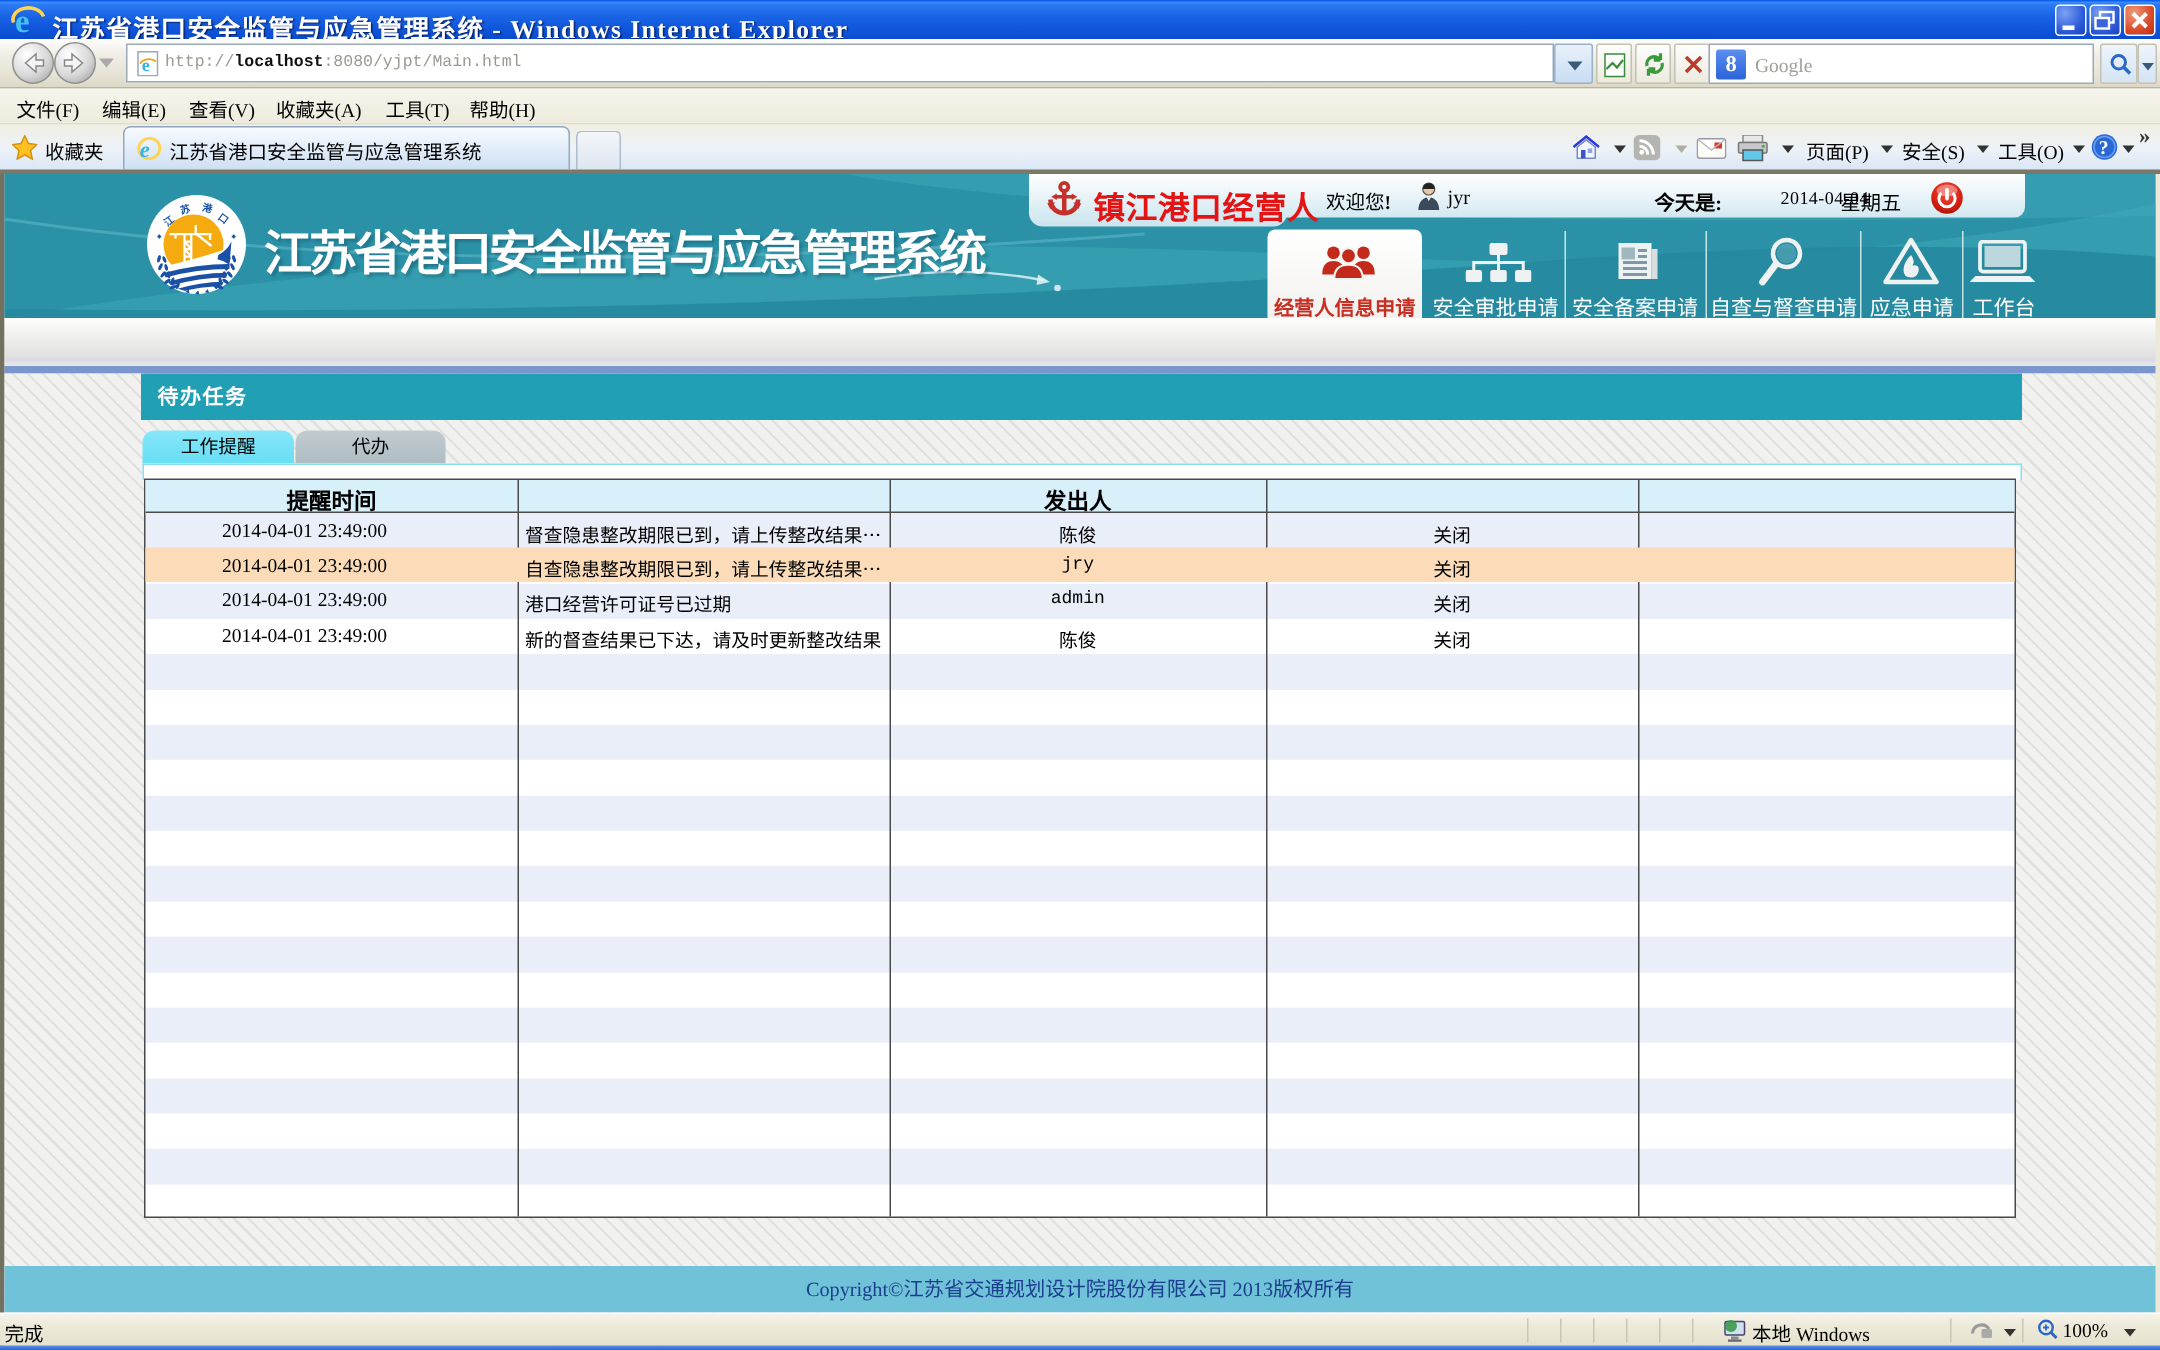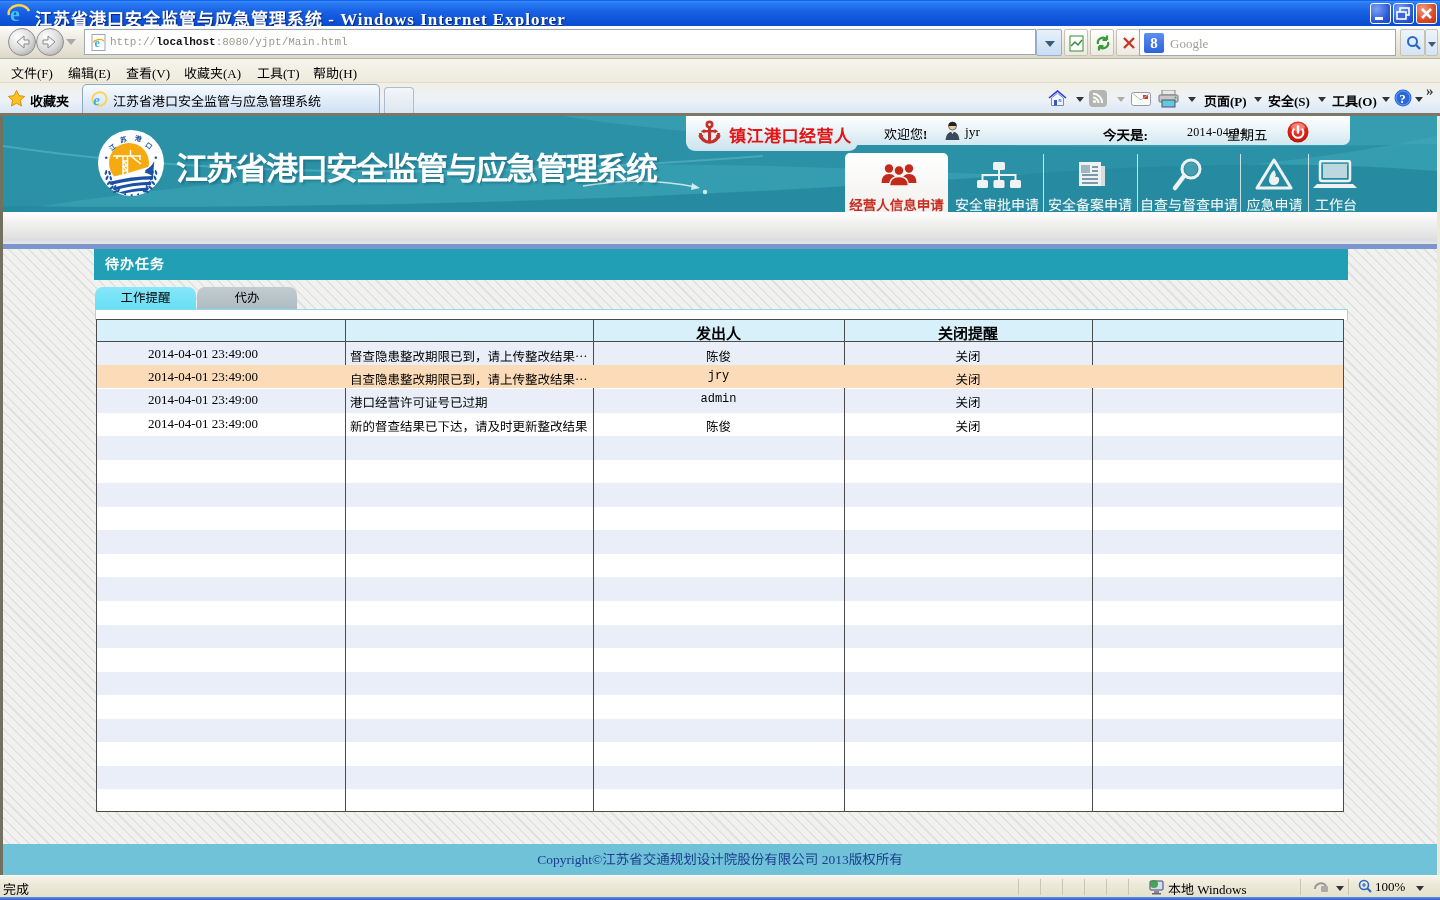--- a/index.html
+++ b/index.html
@@ -39,21 +39,21 @@
 #menurow span { position:absolute; top:4px; font-size:13px; color:#000; white-space:nowrap; }
 
 
 #favrow { left:0; top:83px; width:1440px; height:30px; background:linear-gradient(180deg,#f1efe4 0%,#ecf2f8 55%,#dbe7f5 100%); }
 #tab1 { position:absolute; left:82px; top:1px; width:298px; height:29px;
   background:linear-gradient(180deg,#f7fbfe 0%,#e4eefa 45%,#cfe0f3 100%);
   border:1px solid #93a7c0; border-bottom:none; border-radius:5px 5px 0 0; }
 #tab1 span { position:absolute; left:30px; top:6px; font-size:13px; color:#000; white-space:nowrap; }
 #tabstub { position:absolute; left:384px; top:4px; width:30px; height:26px;
   background:linear-gradient(180deg,#f3f6fa,#dde6f0); border:1px solid #aebccd; border-bottom:none; border-radius:4px 4px 0 0; }
-#favrow .cmdtxt { position:absolute; top:8px; font-size:13px; color:#000; white-space:nowrap;font-weight:bold; }
+#favrow .cmdtxt { position:absolute; top:8px; font-size:13px; color:#000; white-space:nowrap; }
 .dd { display:inline-block; width:0; height:0; border-left:4px solid transparent; border-right:4px solid transparent; border-top:5px solid #333; vertical-align:middle; margin-left:4px; }
 
 
 #frameline { left:0; top:113px; width:1440px; height:3px; background:#7a7868; }
 #leftborder { left:0; top:116px; width:3px; height:781px; background:#72705f; }
 #rightborder { left:1437px; top:116px; width:3px; height:781px; background:#ece9d8; }
 #bottomborder { left:0; top:897px; width:1440px; height:3px; background:linear-gradient(180deg,#5d8ee8,#2f62cf); }
 
 
 #banner { left:3px; top:116px; width:1434px; height:96px; background:#2b91a7; overflow:hidden; }
@@ -326,21 +326,21 @@
       <circle cx="12.5" cy="4.6" r="2.7" stroke-width="2.6"></circle>
       <path d="M12.5 7.5 V21" stroke-width="3"></path>
       <path d="M7 11.2 H18" stroke-width="2.4"></path>
       <path d="M3.2 13 Q4 21.5 12.5 22.2 Q21 21.5 21.8 13" stroke-width="3"></path>
     </g>
     <g fill="#c4302a">
       <path d="M7.5 9 L3.8 11.2 L7.5 13.4 Z M17.5 9 L21.2 11.2 L17.5 13.4 Z"></path>
       <path d="M1.2 15.5 L6.5 15 L3.2 19.5 Z M23.8 15.5 L18.5 15 L21.8 19.5 Z"></path>
     </g>
   </svg>
-  <div class="abs" style="left:726px;top:6px;font-size:17px;font-weight:bold;color:#e41414;letter-spacing:0.5px">镇江港口经营人</div>
+  <div class="abs" style="left:726px;top:6px;font-size:21px;font-weight:bold;color:#e41414;letter-spacing:0.5px">镇江港口经营人</div>
   <div class="t abs" style="left:881px;top:8px;font-size:13px">欢迎您<b style="font-family:'Liberation Serif'">!</b></div>
   <svg class="abs" style="left:941px;top:5px" width="17" height="19" viewBox="0 0 17 19">
       <circle cx="8.5" cy="5" r="4" fill="#e8c8a0" stroke="#555" stroke-width=".8"></circle>
       <path d="M8.5 1 A4 4 0 0 1 12.5 5 L4.5 5 A4 4 0 0 1 8.5 1" fill="#222"></path>
       <path d="M1.5 19 Q2 11 8.5 10.5 Q15 11 15.5 19 Z" fill="#3a4a5a"></path>
       <path d="M7 10.5 L8.5 13 L10 10.5 Z" fill="#fff"></path>
     </svg>
   <div class="t abs" style="left:962px;top:8px;font-size:13.5px">jyr</div>
   <div class="t abs" style="left:1100px;top:8px;font-size:13.5px;font-weight:bold">今天是:</div>
   <div class="t abs" style="left:1184px;top:9px;font-size:12px;letter-spacing:0.3px">2014-04-04</div>
@@ -420,22 +420,22 @@
 <div class="abs" id="graystrip"></div>
 <div class="abs" id="bluestrip"></div>
 
 <div class="abs" id="main">
   <div id="panelhead">待办任务</div>
   <div id="tabA">工作提醒</div>
   <div id="tabB">代办</div>
   <div id="tabpanel"></div>
   <div id="datatable">
     <div class="hdr">
+      <div style="left:0;width:248px">提醒时间</div>
       <div style="left:496px;width:251px">发出人</div>
-      <div style="left:747px;width:248px">关闭提醒</div>
     </div>
     <div class="colline" style="left:248px"></div>
     <div class="colline" style="left:496px"></div>
     <div class="colline" style="left:747px"></div>
     <div class="colline" style="left:995px"></div>
     <div class="row" style="top:22px">
       <div class="tm" style="left:0;width:212px;text-align:center">2014-04-01 23:49:00</div>
       <div style="left:253px">督查隐患整改期限已到，请上传整改结果⋯</div>
       <div style="left:496px;width:251px;text-align:center">陈俊</div>
       <div style="left:747px;width:248px;text-align:center">关闭</div>

